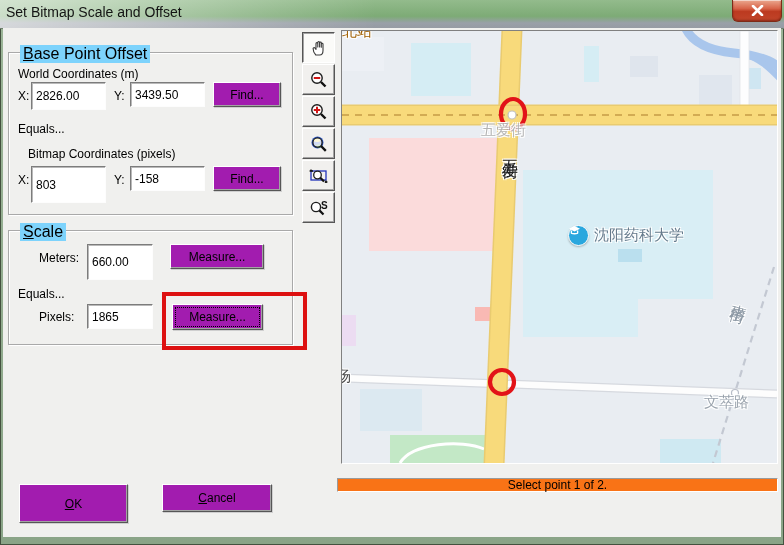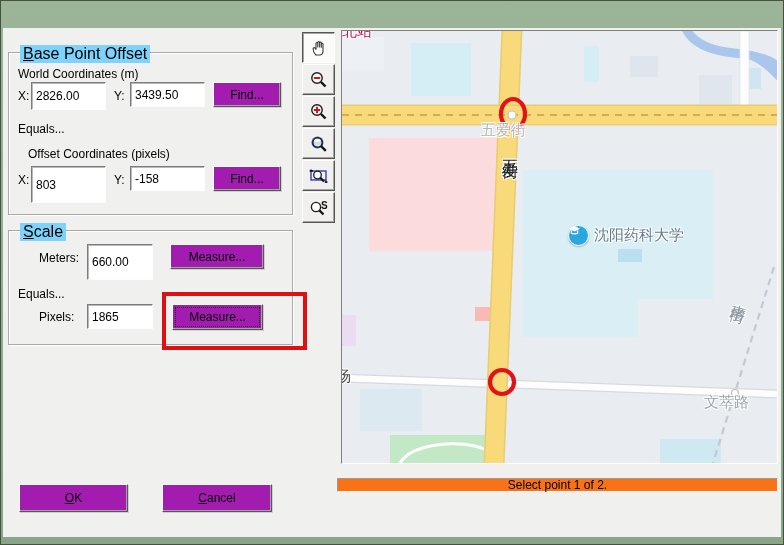--- a/index.html
+++ b/index.html
@@ -53,54 +53,62 @@
   
   .statusbar{position:absolute;left:334px;top:450px;width:441px;height:14px;box-sizing:border-box;
        border:1px solid;border-color:#9a9a9a #ffffff #ffffff #9a9a9a;background:#f97316;
        display:flex;align-items:center;justify-content:center;font-size:12px;color:#000;}
 </style>
 </head>
 <body>
 
 <div class="window">
 
+  <div class="titlebar">
+    <div class="title-text">Set Bitmap Scale and Offset</div>
+    <div class="close-btn">
+      <svg width="13" height="11" viewBox="0 0 13 11">
+        <path d="M2,1 L11,10 M11,1 L2,10" stroke="#ffffff" stroke-width="2.6" stroke-linecap="round"></path>
+      </svg>
+    </div>
+  </div>
 
   <div class="client">
 
     <div class="groupbox" style="left:5px;top:24px;width:283px;height:161px;">
       <div class="legend"><span class="u">B</span><span>ase Point Offset</span></div>
     </div>
     <div class="lbl" style="left:15px;top:39px;">World Coordinates (m)</div>
     <div class="lbl" style="left:15px;top:61px;">X:</div>
     <input class="tbox" style="left: 28px; top: 54px; width: 75px; height: 28px;" value="2826.00">
     <div class="lbl" style="left:111px;top:61px;">Y:</div>
     <input class="tbox" style="left: 127px; top: 54px; width: 75px; height: 25px;" value="3439.50">
     <div class="btn" style="left:210px;top:54px;width:68px;height:25px;">Find...</div>
 
     <div class="lbl" style="left:15px;top:94px;">Equals...</div>
-    <div class="lbl" style="left:25px;top:119px;">Offset Coordinates (pixels)</div>
+    <div class="lbl" style="left:25px;top:119px;">Bitmap Coordinates (pixels)</div>
     <div class="lbl" style="left:15px;top:145px;">X:</div>
     <input class="tbox" style="left: 28px; top: 138px; width: 75px; height: 37px;" value="803">
     <div class="lbl" style="left:111px;top:145px;">Y:</div>
     <input class="tbox" style="left: 127px; top: 138px; width: 75px; height: 25px;" value="-158">
     <div class="btn" style="left:210px;top:138px;width:68px;height:25px;">Find...</div>
 
     <div class="groupbox" style="left:5px;top:202px;width:283px;height:113px;">
       <div class="legend"><span class="u">S</span><span>cale</span></div>
     </div>
     <div class="lbl" style="left:36px;top:223px;">Meters:</div>
     <input class="tbox" style="left: 84px; top: 216px; width: 66px; height: 36px;" value="660.00">
     <div class="btn" style="left:167px;top:216px;width:94px;height:25px;">Measure...</div>
     <div class="lbl" style="left:15px;top:259px;">Equals...</div>
     <div class="lbl" style="left:36px;top:282px;">Pixels:</div>
     <input class="tbox" style="left: 84px; top: 276px; width: 66px; height: 25px;" value="1865">
     <div class="btn focusdots" style="left:169px;top:276px;width:91px;height:26px;">Measure...</div>
     <div class="annot-rect" style="left:159px;top:264px;width:137px;height:50px;"></div>
 
-    <div class="btn" style="left:16px;top:456px;width:109px;height:28px;">
+    <div class="btn" style="left:16px;top:456px;width:109px;height:39px;">
         <span><span class="u">O</span><span>K</span></span>
       </div>
     <div class="btn" style="left:159px;top:456px;width:110px;height:28px;">
         <span><span class="u">C</span><span>ancel</span></span>
       </div>
 
     <div class="toolbtn pressed" style="top:4px;">
       <svg width="20" height="20" viewBox="0 0 20 20">
         <path d="M6.8,17 C5.4,15.6 4.1,12.6 4.1,10.6 C4.1,9.6 5.3,9.3 5.9,10 L7,11.4 L7,5.6 C7,4.3 8.8,4.3 8.8,5.6 L8.8,9 L8.8,4.4 C8.8,3.1 10.6,3.1 10.6,4.4 L10.6,9 L10.6,4.9 C10.6,3.7 12.3,3.7 12.3,4.9 L12.3,9.3 L12.3,6.2 C12.3,5 14,5 14,6.2 L14,12.4 C14,15 12.7,17 10.6,17 Z" fill="#ffffff" stroke="#3a3a3a" stroke-width="1.1" stroke-linejoin="round"></path>
       </svg>
@@ -183,21 +191,21 @@
         <path d="M170,-2 L152,434" fill="none" stroke="#f8da7b" stroke-width="18"></path>
         <path d="M0,84 L435,84" fill="none" stroke="#e9cb70" stroke-width="21"></path>
         <path d="M0,84 L435,84" fill="none" stroke="#f8da7b" stroke-width="18"></path>
         <path d="M0,84 L435,84" fill="none" stroke="#d2ab53" stroke-width="1.8" stroke-dasharray="7 6"></path>
         <circle cx="170" cy="84" r="4" fill="#ffffff" stroke="#c0c0c0" stroke-width="1.2"></circle>
 
         <ellipse cx="171" cy="83" rx="12" ry="15" fill="none" stroke="#e21318" stroke-width="4.2"></ellipse>
         <circle cx="160" cy="351" r="12" fill="none" stroke="#e21318" stroke-width="4.2"></circle>
       </svg>
 
-      <div class="maplabel" style="left:0px;top:-9px;font-size:15px;color:#be185d;">北站</div>
+      <div class="maplabel" style="left:0px;top:-9px;font-size:15px;color:#a16207;">北站</div>
       <div class="maplabel" style="left:139px;top:90px;font-size:15px;color:#b4b4b4;">五爱街</div>
       <div class="maplabel vtext" style="left:157px;top:116px;font-size:16px;color:#1f1f1f;font-weight:500;">五爱街</div>
       <div class="maplabel vtext" style="left:391px;top:262px;font-size:15px;color:#8d99a5;transform:rotate(16deg);">南塔街</div>
       <div class="maplabel" style="left:362px;top:362px;font-size:15px;color:#9aa3ad;">文萃路</div>
       <div class="maplabel" style="left:-6px;top:336px;font-size:15px;color:#4a4a4a;">场</div>
 
       <div class="poi" style="left:226px;top:194px;">
         <div class="badge">
           <svg width="13" height="11" viewBox="0 0 13 11">
             <polygon points="1,3.8 6.5,1 12,3.8 6.5,6.6" fill="#ffffff"></polygon>

